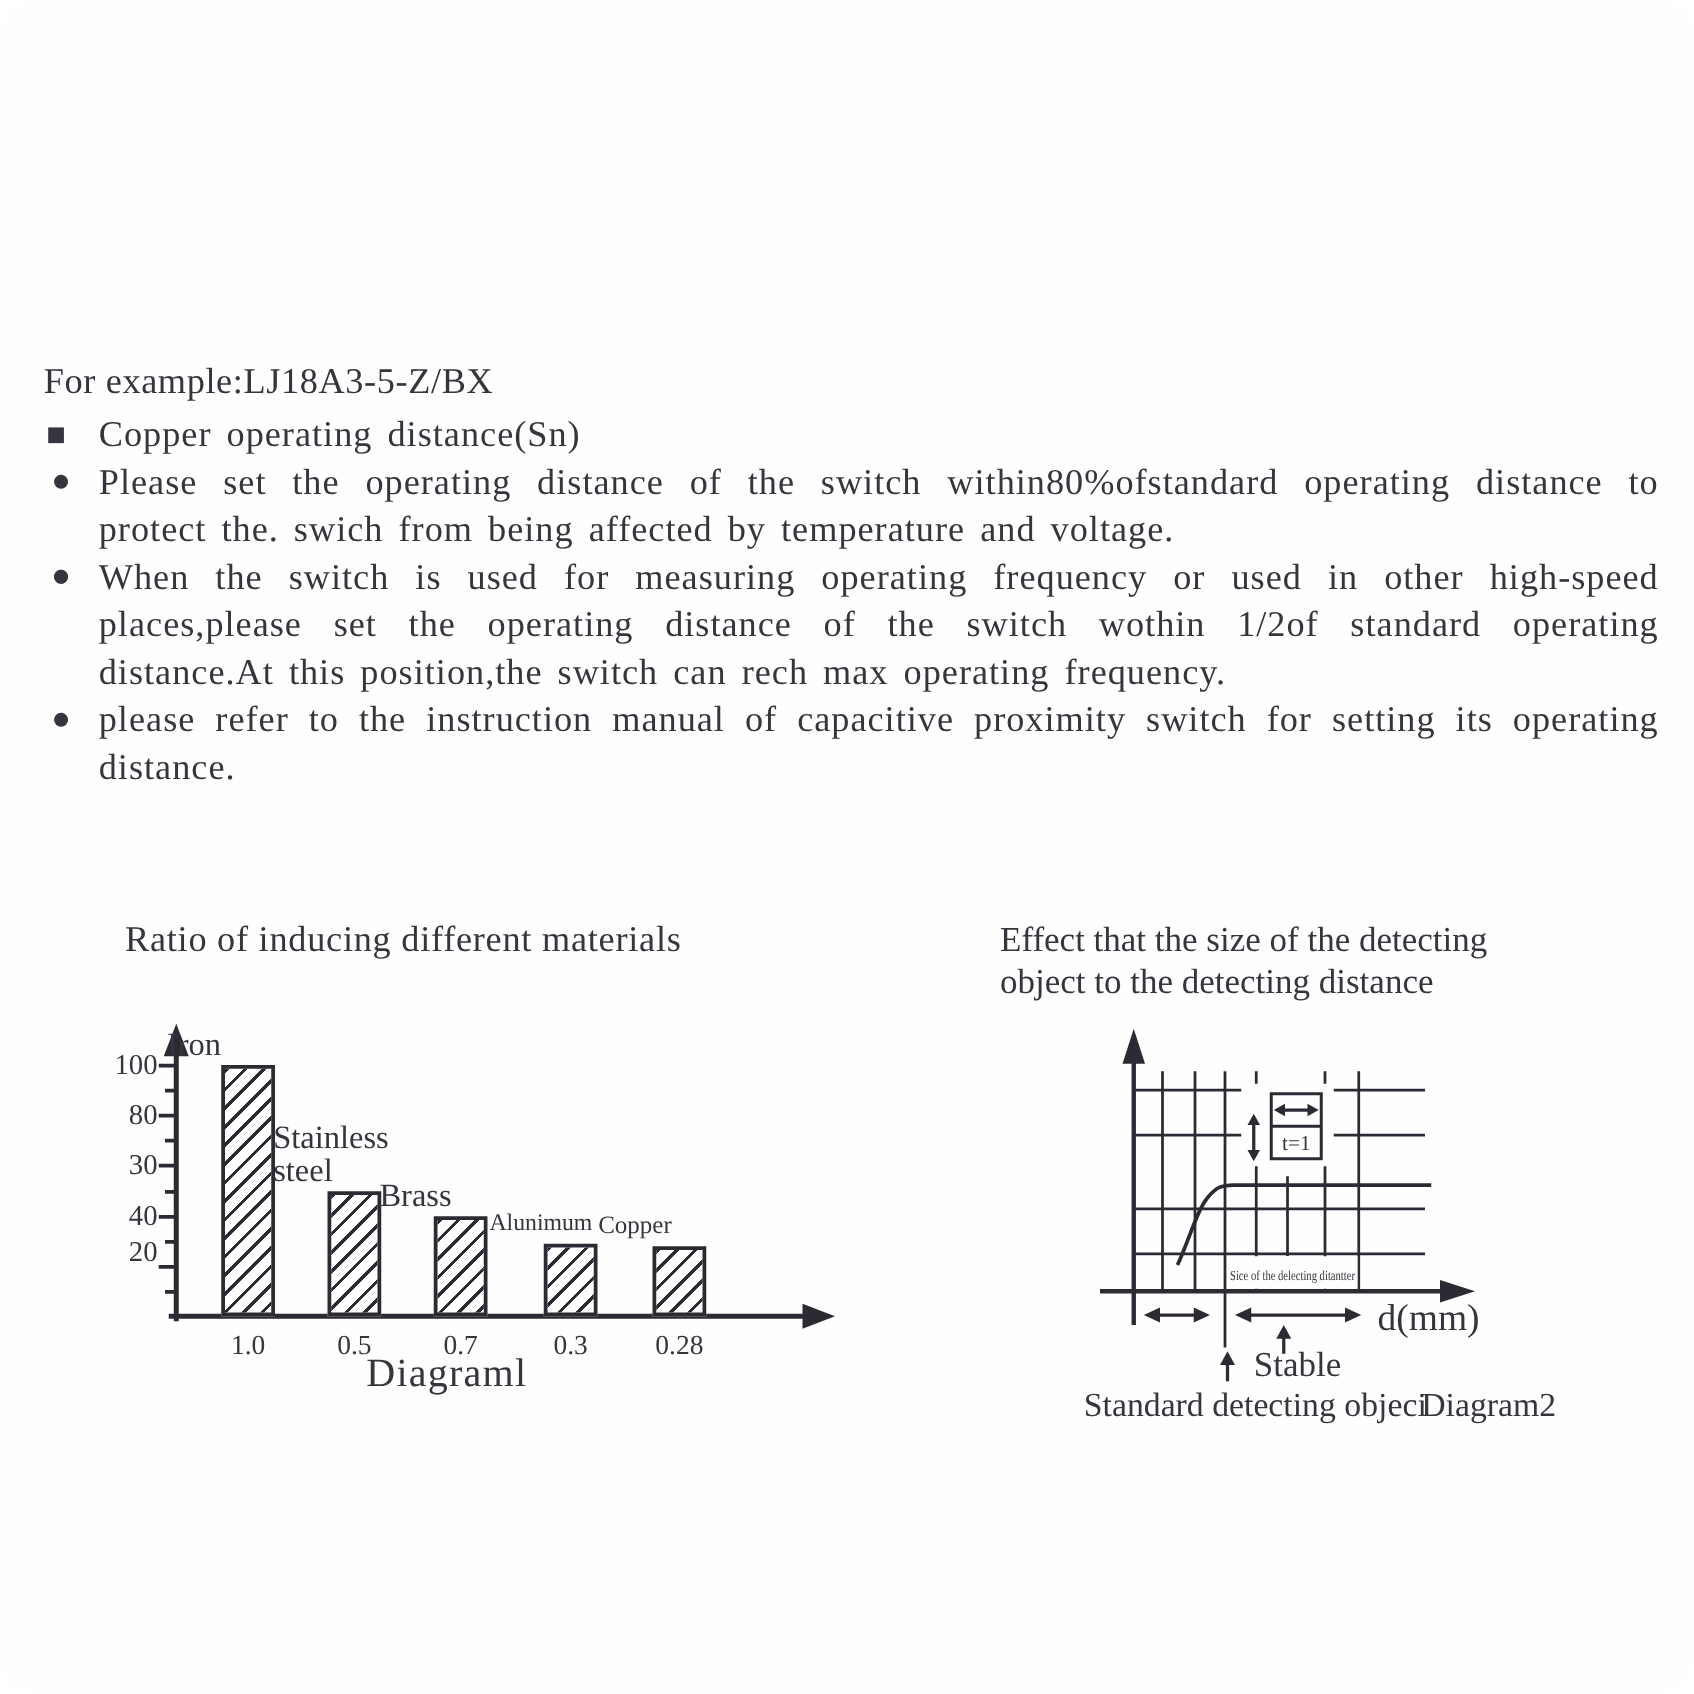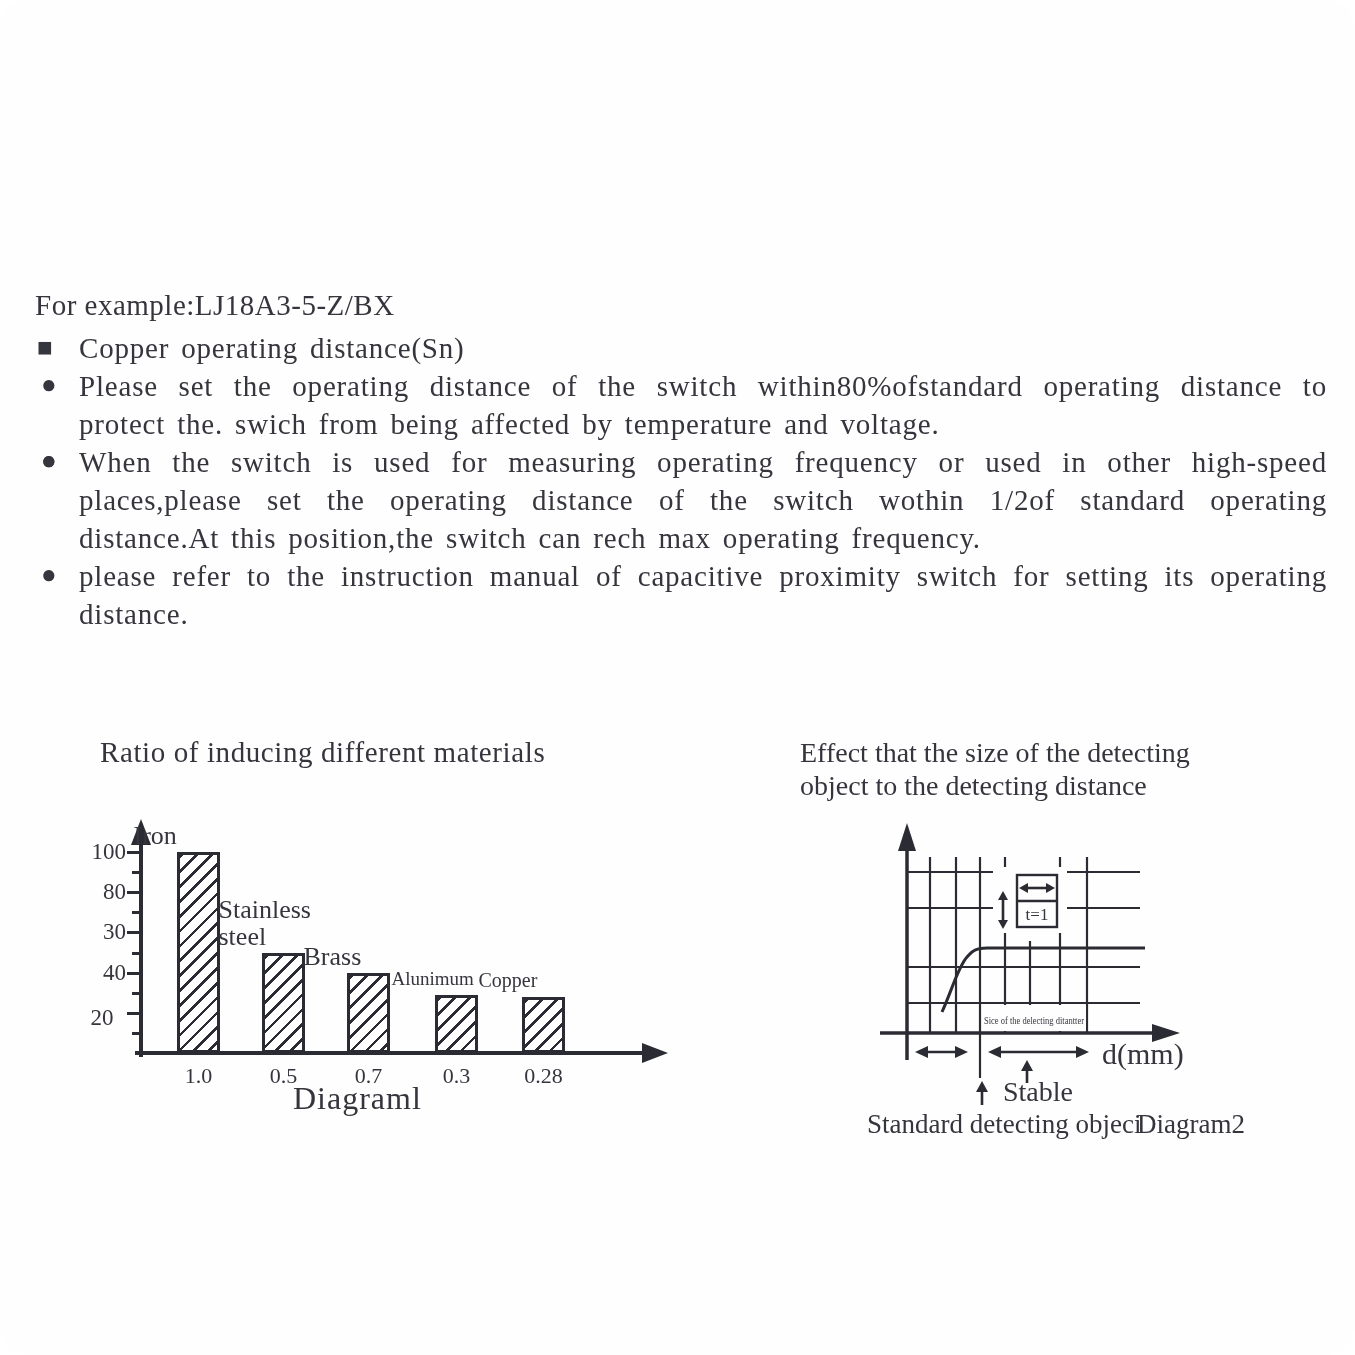--- a/index.html
+++ b/index.html
@@ -76,21 +76,21 @@
     <div>object to the detecting distance</div>
   </div>
 
   <div class="barchart" id="barchart">
     <div class="axis" style="left:49px;top:26px;width:4px;height:216px;"></div>
     <div class="yaxis-arrow"></div>
     <div class="axis" style="left:45px;top:236px;width:510px;height:4px;"></div>
     <div class="xaxis-arrow"></div>
   <div class="tick" style="left: 42px; top: 216.9px; width: 9px;"></div>
       <div class="tick" style="left: 37px; top: 196.8px; width: 14px;"></div>
-      <div class="tick-label" style="left: -12px; top: 190px; text-align: center;">20</div>
+      <div class="tick-label" style="left: -12px; top: 174px;">20</div>
       <div class="tick" style="left: 42px; top: 176.7px; width: 9px;"></div>
       <div class="tick" style="left: 37px; top: 156.6px; width: 14px;"></div>
       <div class="tick-label" style="left: -12px; top: 144.6px;">40</div>
       <div class="tick" style="left: 42px; top: 136.5px; width: 9px;"></div>
       <div class="tick" style="left: 37px; top: 116.4px; width: 14px;"></div>
       <div class="tick-label" style="left: -12px; top: 104.4px;">30</div>
       <div class="tick" style="left: 42px; top: 96.3px; width: 9px;"></div>
       <div class="tick" style="left: 37px; top: 76.2px; width: 14px;"></div>
       <div class="tick-label" style="left: -12px; top: 64.2px;">80</div>
       <div class="tick" style="left: 42px; top: 56.1px; width: 9px;"></div>

